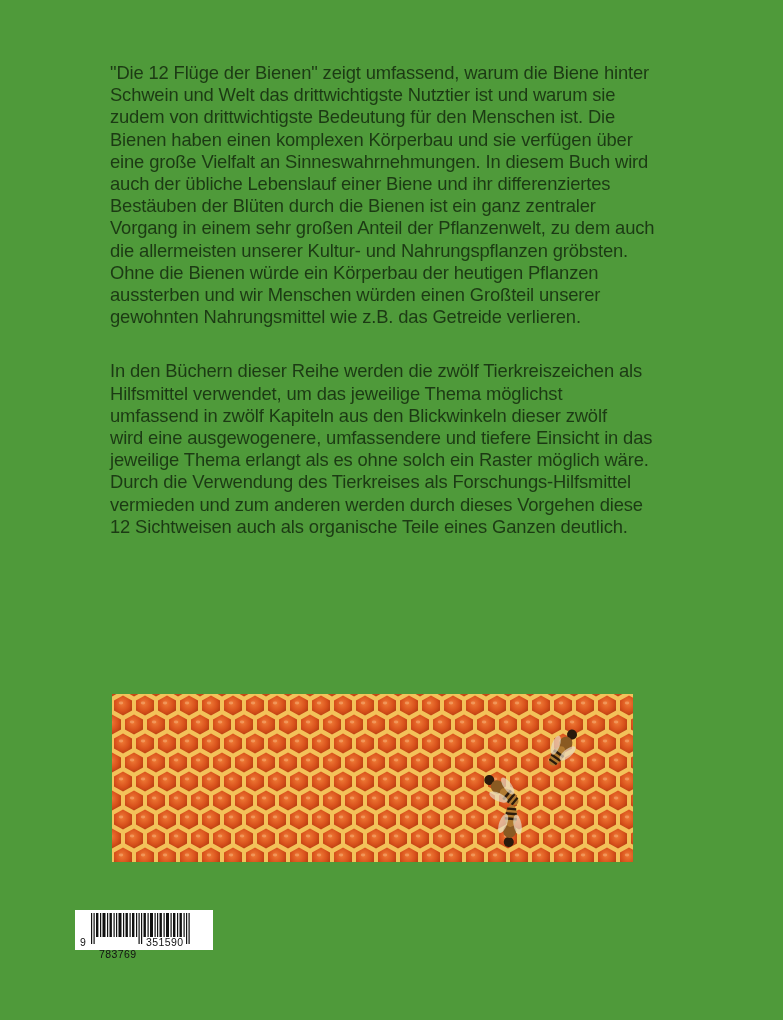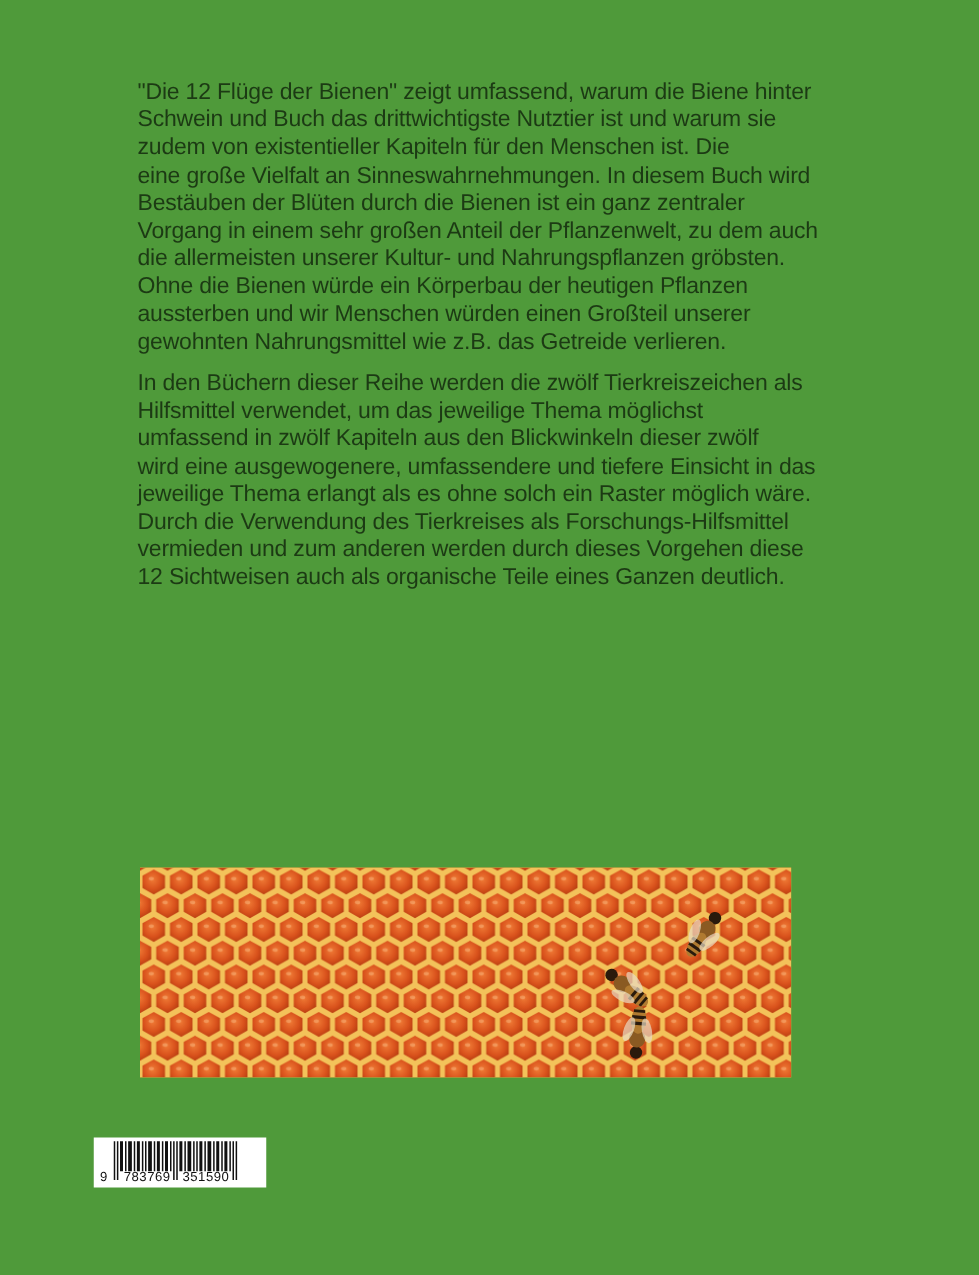--- a/index.html
+++ b/index.html
@@ -22,21 +22,21 @@
       color: #1c3a14;
       font-family: "Liberation Sans", sans-serif;
       font-size: 18.4px;
       line-height: 22.2px;
       letter-spacing: -0.15px;
     }
     .text-block p {
       margin: 0;
     }
     .text-block p + p {
-      margin-top: 11px;
+      margin-top: 32px;
     }
     .line {
       display: block;
       white-space: nowrap;
     }
     .honeycomb {
       position: absolute;
       left: 112px;
       top: 694px;
       width: 521px;
@@ -68,23 +68,25 @@
       top: 26px;
       letter-spacing: 0.4px;
     }
   </style>
 </head>
 <body>
 
 <div class="text-block">
   <p>
     <span class="line">"Die 12 Flüge der Bienen" zeigt umfassend, warum die Biene hinter</span>
-    <span class="line">Schwein und Buch das drittwichtigste Nutztier ist und warum sie</span>
-    <span class="line">zudem von existentieller Kapiteln für den Menschen ist. Die</span>
+    <span class="line">Schwein und Welt das drittwichtigste Nutztier ist und warum sie</span>
+    <span class="line">zudem von drittwichtigste Bedeutung für den Menschen ist. Die</span>
+    <span class="line">Bienen haben einen komplexen Körperbau und sie verfügen über</span>
     <span class="line">eine große Vielfalt an Sinneswahrnehmungen. In diesem Buch wird</span>
+    <span class="line">auch der übliche Lebenslauf einer Biene und ihr differenziertes</span>
     <span class="line">Bestäuben der Blüten durch die Bienen ist ein ganz zentraler</span>
     <span class="line">Vorgang in einem sehr großen Anteil der Pflanzenwelt, zu dem auch</span>
     <span class="line">die allermeisten unserer Kultur- und Nahrungspflanzen gröbsten.</span>
     <span class="line">Ohne die Bienen würde ein Körperbau der heutigen Pflanzen</span>
     <span class="line">aussterben und wir Menschen würden einen Großteil unserer</span>
     <span class="line">gewohnten Nahrungsmittel wie z.B. das Getreide verlieren.</span>
   </p>
   <p>
     <span class="line">In den Büchern dieser Reihe werden die zwölf Tierkreiszeichen als</span>
     <span class="line">Hilfsmittel verwendet, um das jeweilige Thema möglichst</span>
@@ -185,15 +187,15 @@
       <rect x="95.5" y="3" width="1.2" height="24"></rect>
       <rect x="98" y="3" width="2.4" height="24"></rect>
       <rect x="102" y="3" width="1.2" height="24"></rect>
       <rect x="104.5" y="3" width="2.4" height="24"></rect>
       <rect x="108.5" y="3" width="1.2" height="24"></rect>
       <rect x="111" y="3" width="1.2" height="31"></rect>
       <rect x="113.5" y="3" width="1.2" height="31"></rect>
     </g>
   </svg>
   <span class="barcode-digit" style="left:5px;">9</span>
-  <span class="barcode-digit" style="left:24px;">783769</span>
+  <span class="barcode-digit" style="left:24px;margin-top:12px;">783769</span>
   <span class="barcode-digit" style="left:71px;">351590</span>
 </div>
 
 </body></html>

